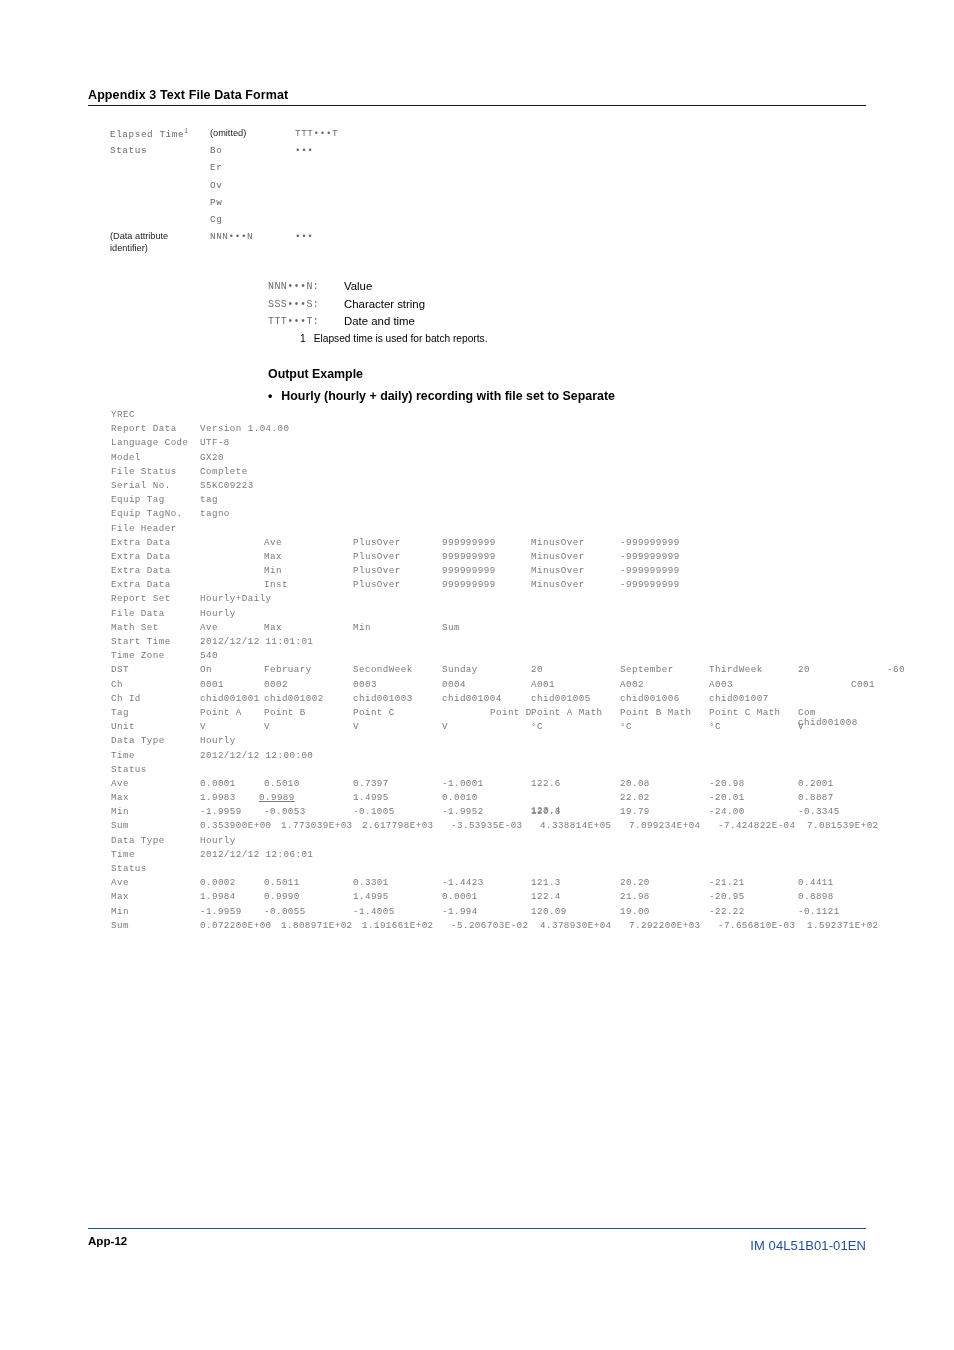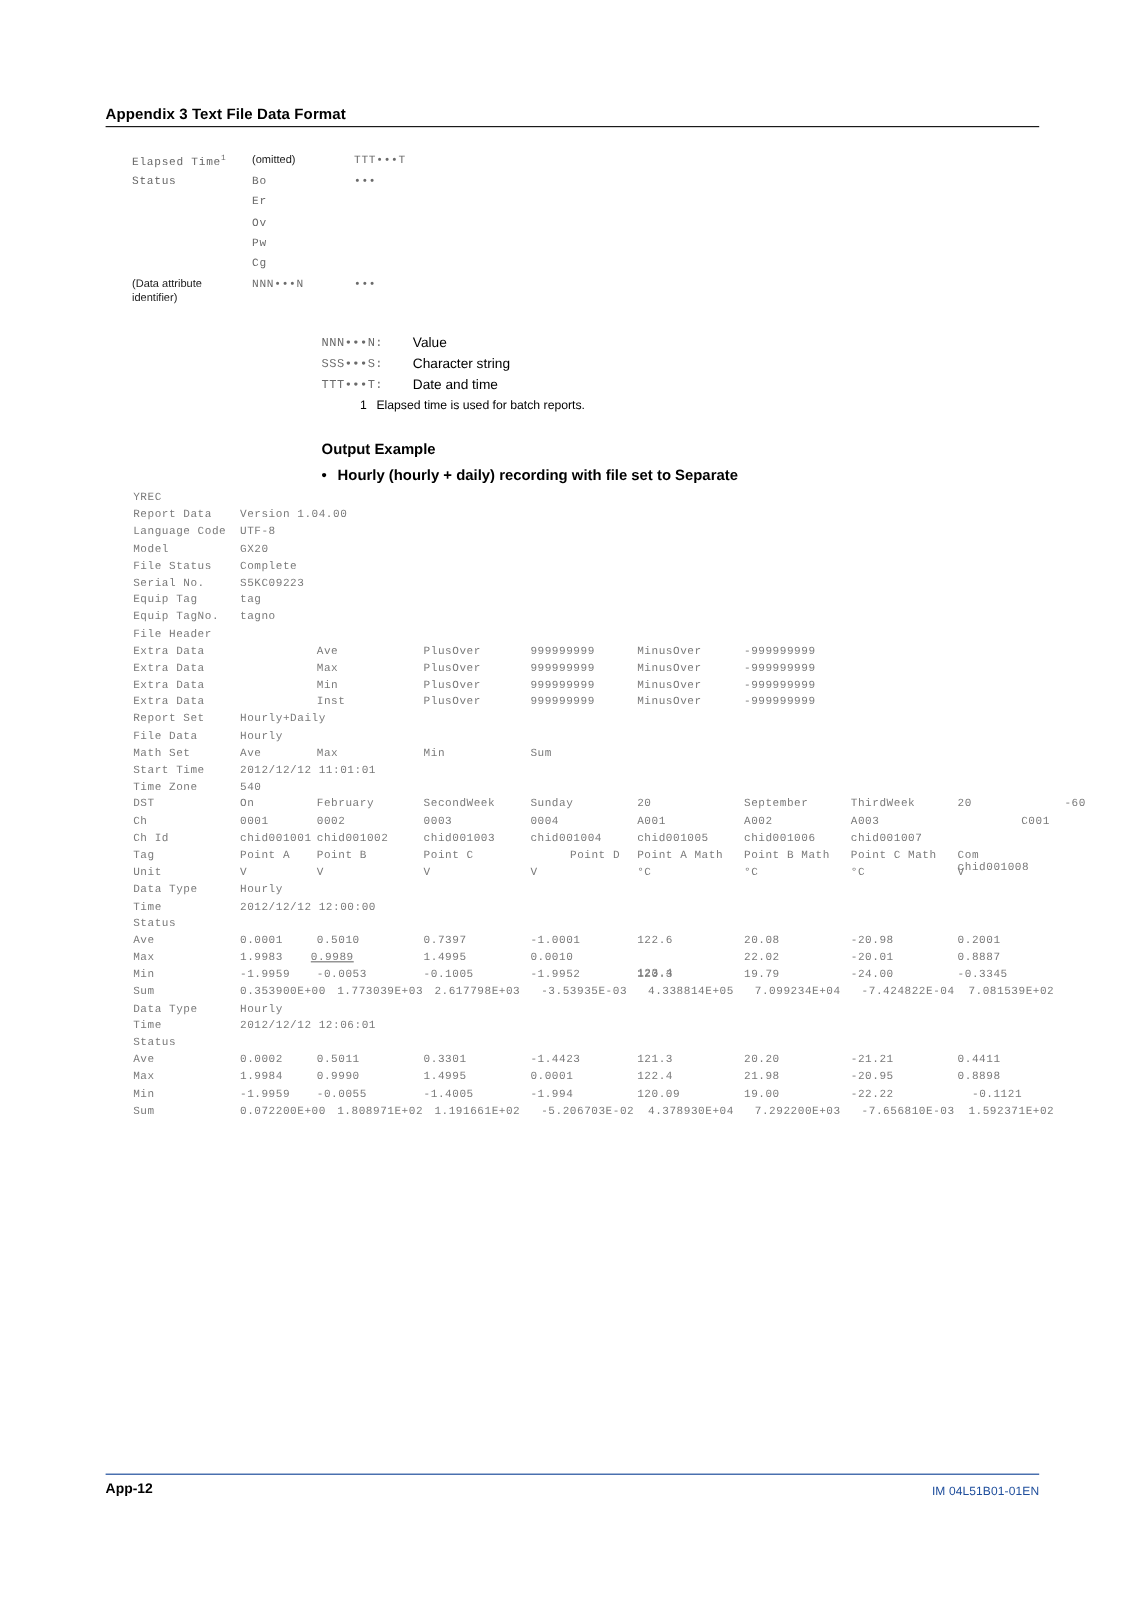--- a/index.html
+++ b/index.html
@@ -206,21 +206,21 @@
     font-weight: bold;
     color: #000;
   }
   .footer-right {
     position: absolute;
     left: 0;
     top: 1238px;
     width: 866px;
     text-align: right;
     font-family: "Liberation Sans", sans-serif;
-    font-size: 10px;
+    font-size: 13px;
     color: #1f4e9c;
     letter-spacing: 0.1px;
   }
 </style>
 </head>
 <body>
 
 <div class="page">
 
   <div class="header">
@@ -413,21 +413,21 @@
         <span class="cell" style="left: 420px;">chid001005</span>
         <span class="cell" style="left: 509px;">chid001006</span>
         <span class="cell" style="left: 598px;">chid001007</span>
         <span class="cell" style="left: 687px; margin-top: 24px;">chid001008</span>
       </div>
       <div class="listing-line">
         <span class="cell" style="left: 0px;">Tag</span>
         <span class="cell" style="left: 89px;">Point A</span>
         <span class="cell" style="left: 153px;">Point B</span>
         <span class="cell" style="left: 242px;">Point C</span>
-        <span class="cell" style="left: 316px; padding-left: 48px;">Point D</span>
+        <span class="cell" style="left: 331px; padding-left: 48px;">Point D</span>
         <span class="cell" style="left: 420px;">Point A Math</span>
         <span class="cell" style="left: 509px;">Point B Math</span>
         <span class="cell" style="left: 598px;">Point C Math</span>
         <span class="cell" style="left: 687px;">Com</span>
       </div>
       <div class="listing-line">
         <span class="cell" style="left: 0px;">Unit</span>
         <span class="cell" style="left: 89px;">V</span>
         <span class="cell" style="left: 153px;">V</span>
         <span class="cell" style="left: 242px;">V</span>
@@ -527,21 +527,21 @@
       </div>
       <div class="listing-line">
         <span class="cell" style="left: 0px;">Min</span>
         <span class="cell" style="left: 89px;">-1.9959</span>
         <span class="cell" style="left: 153px;">-0.0055</span>
         <span class="cell" style="left: 242px;">-1.4005</span>
         <span class="cell" style="left: 331px;">-1.994</span>
         <span class="cell" style="left: 420px;">120.09</span>
         <span class="cell" style="left: 509px;">19.00</span>
         <span class="cell" style="left: 598px;">-22.22</span>
-        <span class="cell" style="left: 687px; margin-left: 12px;">-0.1121</span>
+        <span class="cell" style="left: 687px;">-0.1121</span>
       </div>
       <div class="listing-line">
         <span class="cell" style="left: 0px;">Sum</span>
         <span class="cell" style="left: 89px;">0.072200E+00</span>
         <span class="cell" style="left: 170px;">1.808971E+02</span>
         <span class="cell" style="left: 251px;">1.191661E+02</span>
         <span class="cell" style="left: 340px;">-5.206703E-02</span>
         <span class="cell" style="left: 429px;">4.378930E+04</span>
         <span class="cell" style="left: 518px;">7.292200E+03</span>
         <span class="cell" style="left: 607px;">-7.656810E-03</span>

